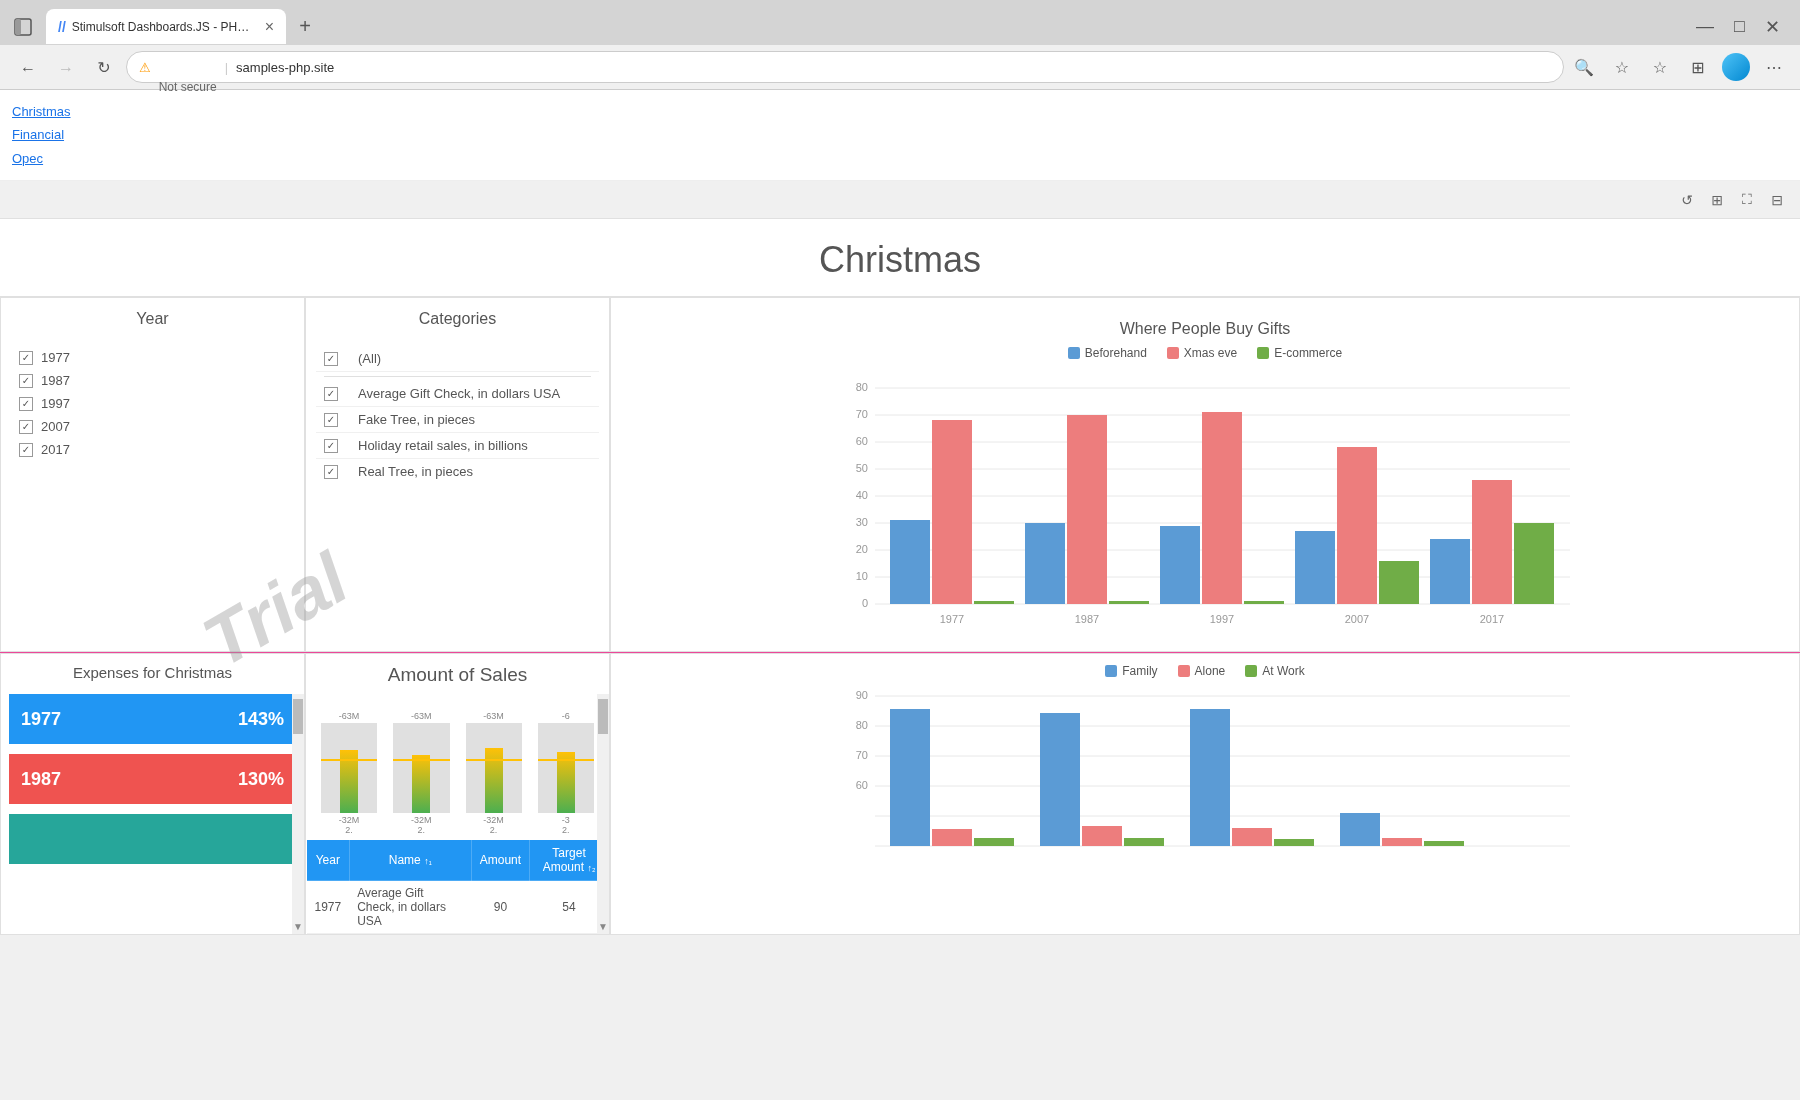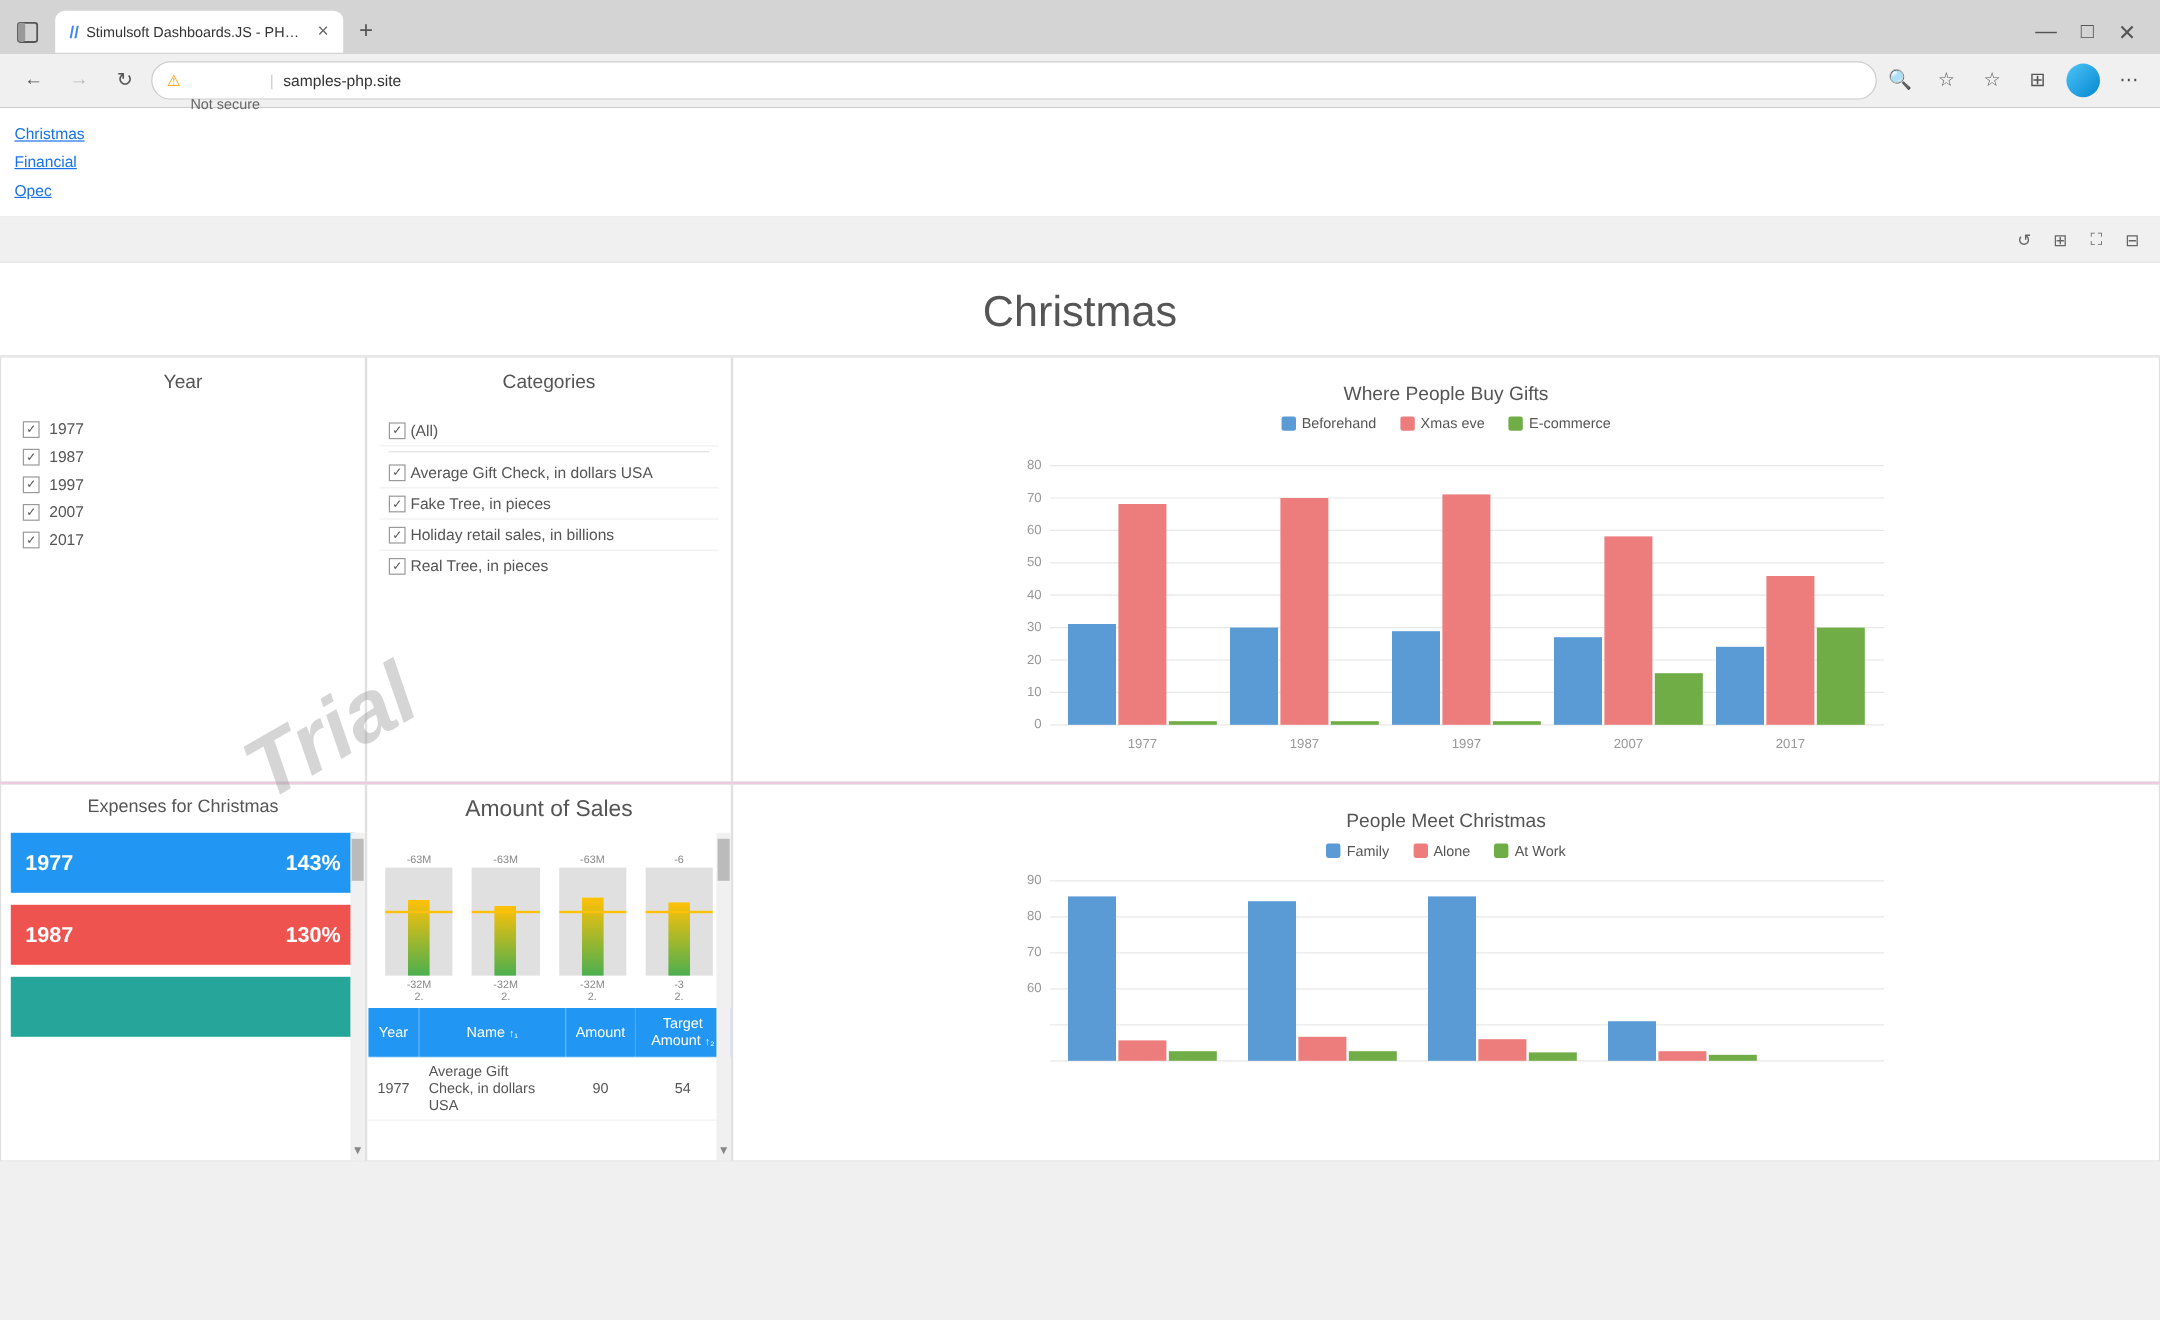--- a/index.html
+++ b/index.html
@@ -48,21 +48,21 @@
     .panel-title { text-align: center; font-size: 16px; color: #555; padding: 12px 0 8px; font-weight: normal; }
 
     
     .year-panel { padding: 10px; }
     .year-item { display: flex; align-items: center; gap: 8px; padding: 4px 8px; font-size: 13px; color: #555; }
     .checkbox { width: 14px; height: 14px; border: 1px solid #999; display: flex; align-items: center; justify-content: center; background: white; flex-shrink: 0; }
     .checkbox.checked::after { content: '✓'; font-size: 10px; color: #555; }
 
     
     .categories-panel { padding: 10px; }
-    .category-item { display: flex; align-items: center; gap: 4px; padding: 5px 8px; font-size: 13px; color: #555; border-bottom: 1px solid #f0f0f0; }
+    .category-item { display: flex; align-items: center; gap: 20px; padding: 5px 8px; font-size: 13px; color: #555; border-bottom: 1px solid #f0f0f0; }
     .category-item:last-child { border-bottom: none; }
     .sep-line { border: none; border-top: 1px solid #e0e0e0; margin: 4px 8px; }
 
     
     .chart-panel { padding: 10px 20px 10px; }
     .chart-legend { display: flex; gap: 20px; justify-content: center; margin-bottom: 8px; }
     .legend-item { display: flex; align-items: center; gap: 5px; font-size: 12px; color: #555; }
     .legend-dot { width: 12px; height: 12px; border-radius: 2px; }
     .expenses-title { text-align: center; font-size: 15px; color: #555; padding: 10px 0 8px; }
     .scroll-container { overflow: hidden; }
@@ -374,21 +374,20 @@
             </table>
           </div>
 
           <div style="position:absolute;right:0;top:40px;bottom:0;width:12px;background:#f0f0f0;">
             <div style="width:10px;height:35px;background:#bbb;margin:0 1px;margin-top:5px;"></div>
             <div style="position:absolute;bottom:0;left:0;right:0;height:16px;display:flex;align-items:center;justify-content:center;font-size:10px;color:#888;">▼</div>
           </div>
         </div>
 
         <div class="panel" style="border-left:1px solid #e0e0e0;padding:10px 20px;">
-          <div class="panel-title">People Meet Christmas</div>
           <div class="chart-legend">
             <div class="legend-item">
               <div class="legend-dot" style="background:#5B9BD5"></div>
               <span>Family</span>
             </div>
             <div class="legend-item">
               <div class="legend-dot" style="background:#ED7D7D"></div>
               <span>Alone</span>
             </div>
             <div class="legend-item">

